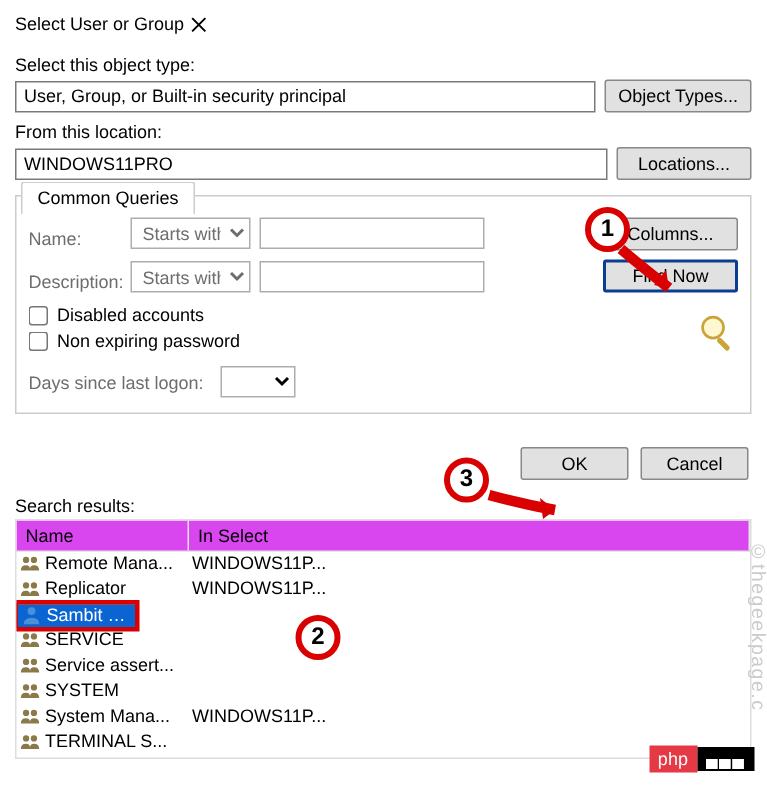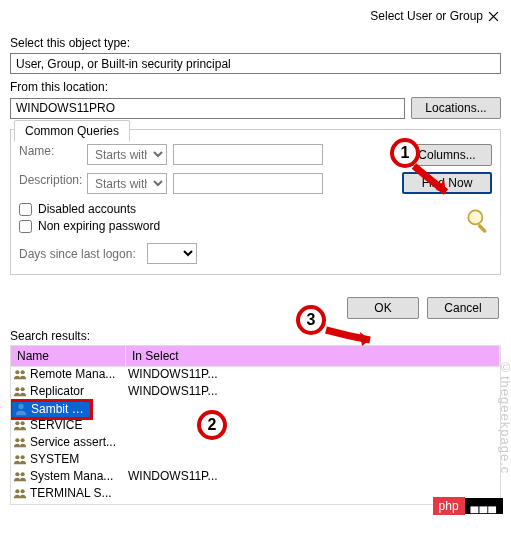--- a/index.html
+++ b/index.html
@@ -1,45 +1,45 @@
 <!DOCTYPE html>
 <html><head>
 <meta charset="utf-8">
 <style>
 *{box-sizing:border-box;margin:0;padding:0;font-family:"Segoe UI",Tahoma,sans-serif;font-size:12px;color:#000}
 body{background:#fff;width:511px;height:541px;position:relative;overflow:hidden}
-.titlebar{display:flex;justify-content:flex-end;align-items:center;padding:6px 8px 0 10px}
+.titlebar{display:flex;justify-content:flex-start;align-items:center;padding:6px 8px 0 10px}
 .titlebar-title{font-size:12px}
 .close-x{width:20px;height:20px;display:flex;align-items:center;justify-content:center;cursor:pointer}
 .close-x svg{width:11px;height:11px}
 .section{padding:4px 10px 0 10px}
 .lbl{display:block;margin:6px 0 3px 0}
 .fieldrow{display:flex;gap:6px;align-items:center}
 .txt{flex:1;border:1px solid #7a7a7a;height:21px;padding:2px 5px;background:#fff}
 .btn{height:22px;min-width:90px;padding:0 8px;border:1px solid #888;background:#e1e1e1;border-radius:2px;cursor:pointer;font-size:12px}
 .rightcol{width:94px;display:flex;flex-direction:column;gap:6px;align-items:flex-end}
 .qbox{margin:10px 10px 0 10px;position:relative}
 .tab{position:absolute;top:-9px;left:4px;background:#fff;border:1px solid #ccc;border-bottom:1px solid #fff;padding:3px 10px;font-size:12px;z-index:2;border-radius:2px 2px 0 0}
 .qpanel{border:1px solid #ccc;padding:14px 8px 10px 8px;display:flex;gap:8px;margin-top:10px}
 .qleft{flex:1}
-.qrow{display:flex;align-items:flex-start;gap:6px;margin-bottom:8px}
+.qrow{display:flex;align-items:flex-end;gap:6px;margin-bottom:8px}
 .qlabel{width:62px;color:#6d6d6d}
 .sel{border:1px solid #adadad;height:21px;width:80px;background:#fff;padding:1px 3px;color:#6d6d6d}
 .qinput{border:1px solid #adadad;height:21px;width:150px;background:#fff}
 .chk{display:flex;align-items:center;gap:6px;margin:3px 0;color:#6d6d6d}
 .chk input{width:13px;height:13px}
 .dsl{display:flex;align-items:center;gap:8px;margin-top:10px}
 .dsl .qlabel{width:120px}
 .numsel{border:1px solid #adadad;height:21px;width:50px;background:#fff}
 .magnify{width:28px;height:28px;align-self:flex-end;margin-top:6px}
 .findnow{border:2px solid #0a3e8f;color:#000;background:#e1e1e1}
 .okrow{display:flex;justify-content:flex-end;gap:8px;padding:22px 12px 6px 0}
 .srlbl{padding:4px 0 2px 10px}
 .grid{margin:0 10px;border:1px solid #ddd;height:160px;overflow:hidden;position:relative;background:#fff}
-.ghead{display:flex;background:#f0abfc;border-bottom:1px solid #e5e5e5}
+.ghead{display:flex;background:#d946ef;border-bottom:1px solid #e5e5e5}
 .gcol{padding:3px 6px;border-right:1px solid #e5e5e5;font-size:12px}
 .gc1{width:115px}
 .gc2{flex:1}
 .grow{display:flex;height:17px;padding:0 2px}
 .gicon{width:14px;height:14px;margin-right:3px;flex-shrink:0}
 .gname{width:98px;white-space:nowrap;overflow:hidden;text-overflow:ellipsis}
 .gfold{flex:1;white-space:nowrap;overflow:hidden;text-overflow:ellipsis}
 .grow.sel{background:#0a64d1;color:#fff}
 .grow.sel .gname,.grow.sel .gfold{color:#fff}
 .grow.sel.highlighted{outline:3px solid #d80000;outline-offset:-1px}
@@ -59,20 +59,21 @@
     <svg viewBox="0 0 10 10">
         <path d="M1 1 L9 9 M9 1 L1 9" stroke="#000" stroke-width="1.2" fill="none"></path>
       </svg>
   </span>
 </div>
 
 <div class="section">
   <span class="lbl">Select this object type:</span>
   <div class="fieldrow">
     <input class="txt" value="User, Group, or Built-in security principal" style="">
+    <button class="btn">Object Types...</button>
   </div>
   <span class="lbl">From this location:</span>
   <div class="fieldrow">
     <input class="txt" value="WINDOWS11PRO" style="">
     <button class="btn">Locations...</button>
   </div>
 </div>
 
 <div class="qbox">
   <div class="tab">Common Queries</div>

